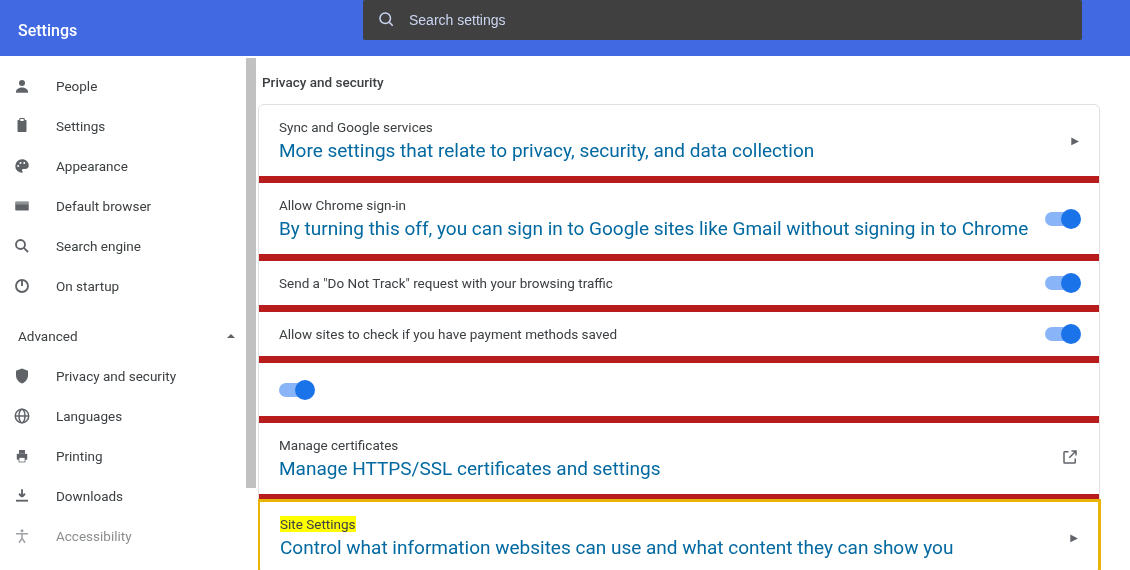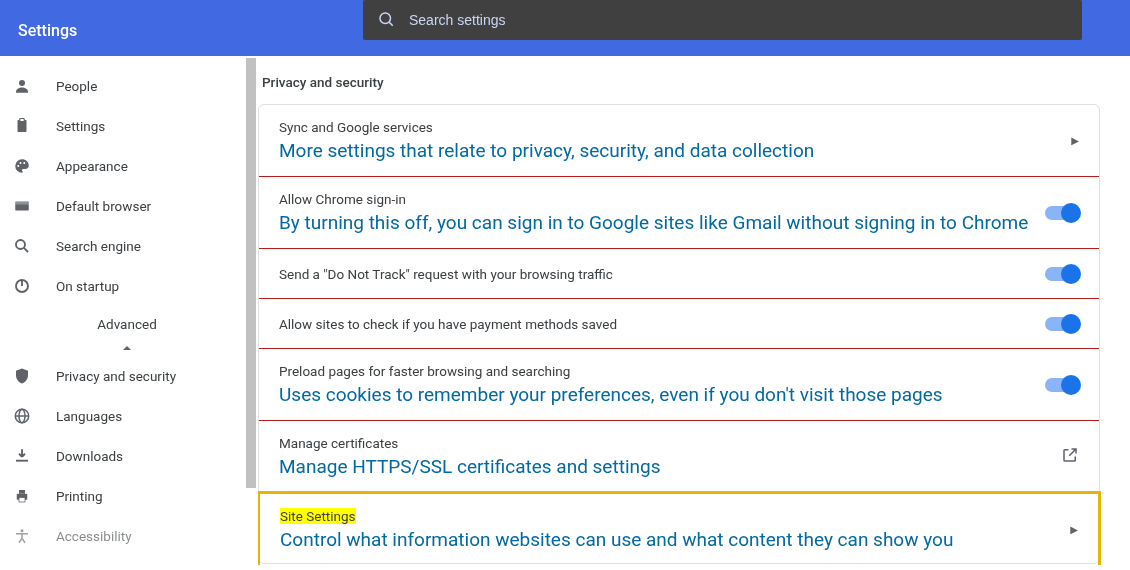--- a/index.html
+++ b/index.html
@@ -91,21 +91,20 @@
   .adv-header {
     display: flex;
     align-items: center;
     height: 40px;
     padding: 0 22px 0 18px;
     margin-top: 10px;
     color: #3c4043;
     font-size: 13.5px;
     cursor: pointer;
     justify-content: space-between;
-    flex-direction: column;
   }
   .content {
     flex: 1;
     padding: 14px 30px 0 0;
     overflow: hidden;
   }
   .section-title {
     padding: 4px 0 14px 2px;
     font-size: 13.5px;
     color: #3c4043;
@@ -115,21 +114,21 @@
   .card {
     background: #fff;
     border: 1px solid #e0e0e0;
     border-radius: 6px;
   }
   .row {
     display: flex;
     align-items: center;
     justify-content: space-between;
     padding: 14px 20px;
-    border-bottom: 1px solid #b91c1c;
+    border-bottom: 7px solid #b91c1c;
     min-height: 60px;
   }
   .row:last-child { border-bottom: none; }
   .row-text { flex: 1; }
   .row-title { font-size: 13.5px; color: #3c4043; }
   .row-sub { font-size: 19px; color: #0369a1; margin-top: 4px; }
   .chevron { color: #5f6368; font-size: 10px; }
   .toggle {
     width: 34px;
     height: 14px;
@@ -267,38 +266,38 @@
             <ellipse cx="12" cy="12" rx="4" ry="9"></ellipse>
             <line x1="3" y1="12" x2="21" y2="12"></line>
           </svg>
       </span>
       <span>Languages</span>
     </div>
 
     <div class="nav-item">
       <span class="icon">
         <svg width="18" height="18" viewBox="0 0 24 24" fill="#5f6368">
-            <path d="M12 3v10m0 0l-4-4m4 4l4-4" stroke="#5f6368" stroke-width="2.5" fill="none"></path>
-            <rect x="4" y="17" width="16" height="2.5"></rect>
-          </svg>
-      </span>
-      <span>Downloads</span>
-    </div>
-
-    <div class="nav-item">
-      <span class="icon">
-        <svg width="18" height="18" viewBox="0 0 24 24" fill="#5f6368">
             <rect x="5" y="9" width="14" height="8" rx="1"></rect>
             <rect x="8" y="4" width="8" height="5"></rect>
             <rect x="8" y="14" width="8" height="6" fill="#fff" stroke="#5f6368"></rect>
           </svg>
       </span>
       <span>Printing</span>
     </div>
 
+    <div class="nav-item">
+      <span class="icon">
+        <svg width="18" height="18" viewBox="0 0 24 24" fill="#5f6368">
+            <path d="M12 3v10m0 0l-4-4m4 4l4-4" stroke="#5f6368" stroke-width="2.5" fill="none"></path>
+            <rect x="4" y="17" width="16" height="2.5"></rect>
+          </svg>
+      </span>
+      <span>Downloads</span>
+    </div>
+
     <div class="nav-item" style="opacity:0.6">
       <span class="icon">
         <svg width="18" height="18" viewBox="0 0 24 24" fill="#5f6368">
             <circle cx="12" cy="5" r="2"></circle>
             <path d="M4 9h16M12 9v6m-4 6l4-6 4 6" stroke="#5f6368" stroke-width="2" fill="none"></path>
           </svg>
       </span>
       <span>Accessibility</span>
     </div>
 
@@ -335,24 +334,20 @@
       </div>
 
       <div class="row" style="min-height:50px">
         <div class="row-text">
           <div class="row-title">Allow sites to check if you have payment methods saved</div>
         </div>
         <div class="toggle"></div>
       </div>
 
       <div class="row">
-        <div class="row-text">
-          <div class="row-title">Preload pages for faster browsing and searching</div>
-          <div class="row-sub">Uses cookies to remember your preferences, even if you don't visit those pages</div>
-        </div>
         <div class="toggle"></div>
       </div>
 
       <div class="row">
         <div class="row-text">
           <div class="row-title">Manage certificates</div>
           <div class="row-sub">Manage HTTPS/SSL certificates and settings</div>
         </div>
         <span class="launch-icon">
           <svg width="18" height="18" viewBox="0 0 24 24" fill="none" stroke="#5f6368" stroke-width="2">

